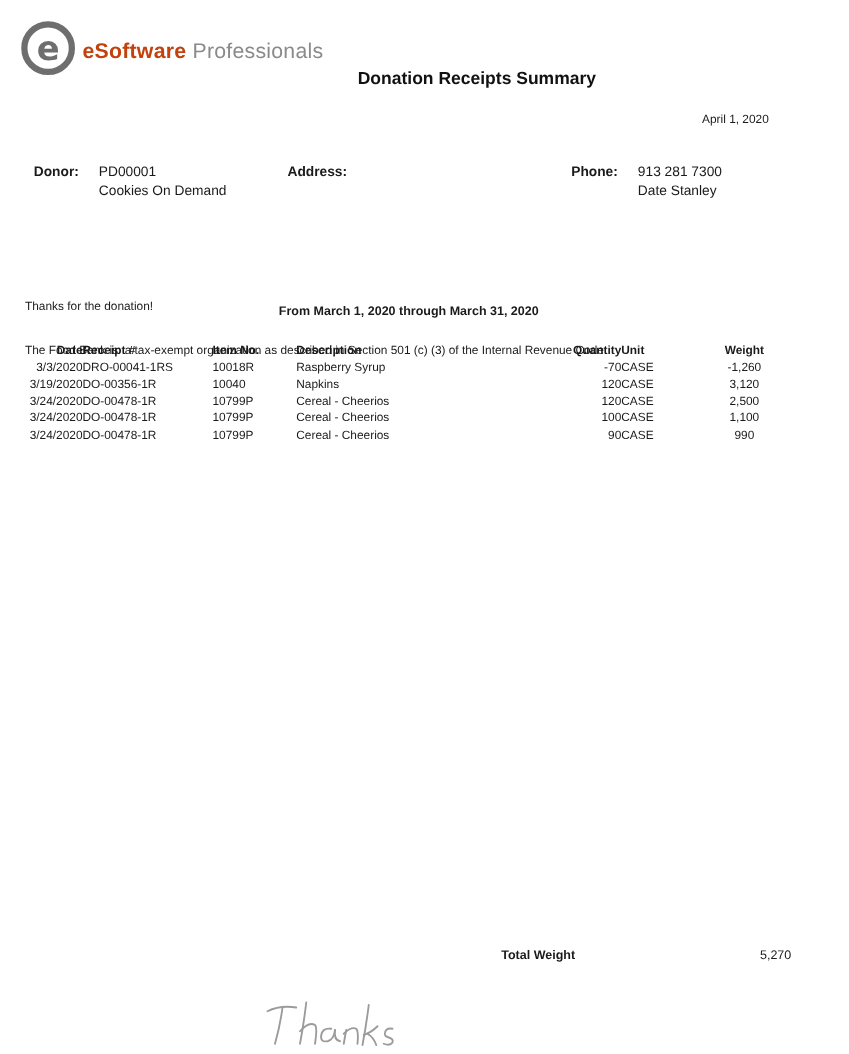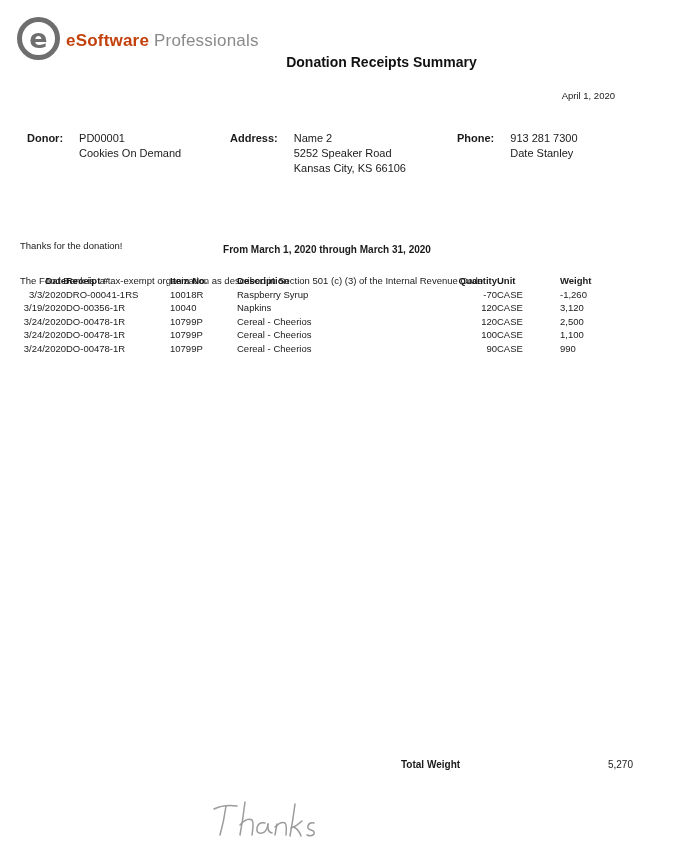--- a/index.html
+++ b/index.html
@@ -48,21 +48,21 @@
     font-size:9.5px; font-weight:normal; padding:0; height:13.5px;
     white-space:nowrap; overflow:hidden; vertical-align:middle;
   }
   .receipts th { font-weight:bold; }
   .c1 { width:51px;  text-align:right; }
   .c2 { width:104px; text-align:left; padding-left:9px; }
   .c3 { width:67px;  text-align:left; }
   .c4 { width:193px; text-align:left; }
   .c5 { width:67px;  text-align:right; }
   .c6 { width:63px;  text-align:left; padding-left:6px; }
-  .c7 { width:71px;  text-align:left; }
+  .c7 { width:71px;  text-align:center; }
 
   
   .total-label { position:absolute; left:401px; top:759px; font-size:10px; font-weight:bold; }
   .total-value { position:absolute; top:759px; right:46px; font-size:10px; text-align:right; }
 
   
   .signature { position:absolute; left:208px; top:796px; width:124px; height:47px; }
 </style>
 </head>
 <body>
@@ -81,25 +81,20 @@
 <div class="info-block donor-block">
   <div class="info-label">Donor:</div>
   <div class="info-values">
     <div>PD00001</div>
     <div>Cookies On Demand</div>
   </div>
 </div>
 
 <div class="info-block address-block">
   <div class="info-label">Address:</div>
-  <div class="info-values">
-    <div>Name 2</div>
-    <div>5252 Speaker Road</div>
-    <div>Kansas City, KS 66106</div>
-  </div>
 </div>
 
 <div class="info-block phone-block">
   <div class="info-label">Phone:</div>
   <div class="info-values">
     <div>913 281 7300</div>
     <div>Date Stanley</div>
   </div>
 </div>
 

